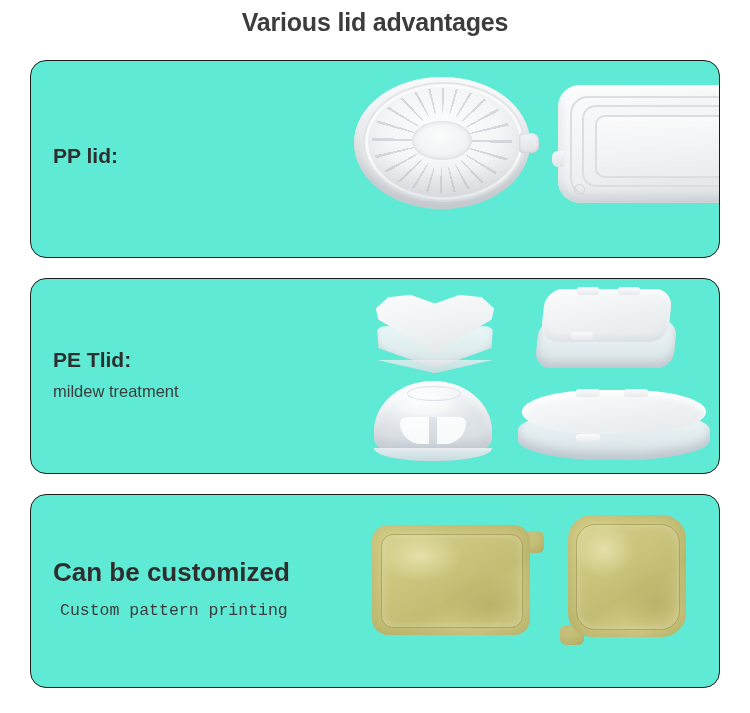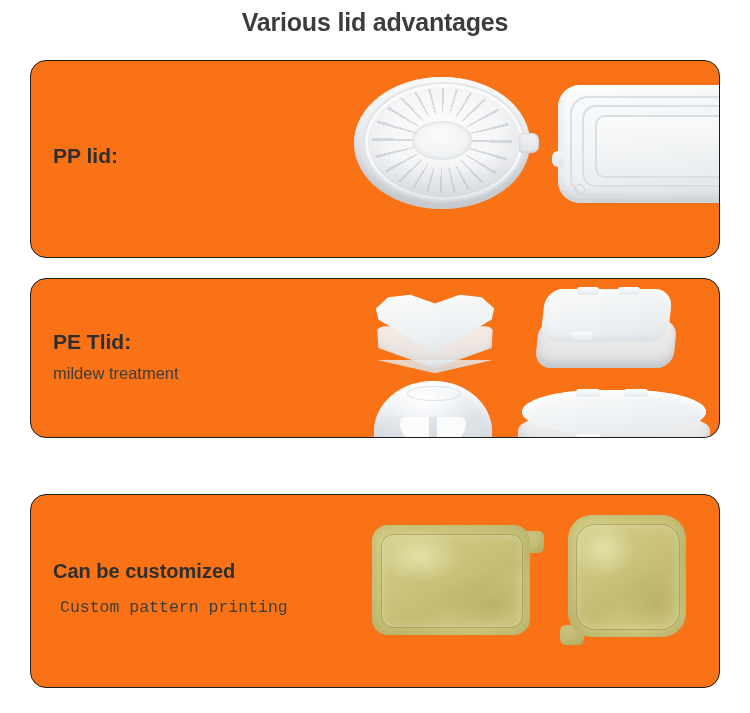--- a/index.html
+++ b/index.html
@@ -30,48 +30,48 @@
   }
 
   
   .card {
     position: absolute;
     left: 30px;
     width: 690px;
     box-sizing: border-box;
     border: 1.5px solid #1c1c1c;
     border-radius: 16px;
-    background: #f97316;
+    background: #5eead4;
     display: flex;
     align-items: center;
     overflow: hidden;
   }
   #card-pp   { top: 60px;  height: 198px; }
-  #card-pe   { top: 278px; height: 160px; }
+  #card-pe   { top: 278px; height: 196px; }
   #card-film { top: 494px; height: 194px; }
 
   .card-text {
     flex: 0 0 315px;
     padding-left: 22px;
     box-sizing: border-box;
   }
   .card-heading {
     font-size: 21px;
     font-weight: bold;
     color: #2e2e2e;
     line-height: 1.18;
     margin-bottom: 5px;
   }
   .card-desc {
     font-size: 16.5px;
     font-weight: normal;
     color: #3d3d3d;
     line-height: 1.62;
   }
-  #card-film .card-heading { font-size: 20px; }
+  #card-film .card-heading { font-size: 26px; }
   #card-film .card-desc { padding-left: 7px; padding-top: 6px; font-family: Liberation Mono, monospace; }
 
   .card-figures {
     flex: 1 1 auto;
     height: 100%;
     position: relative;
   }
 
   
   .lid {

